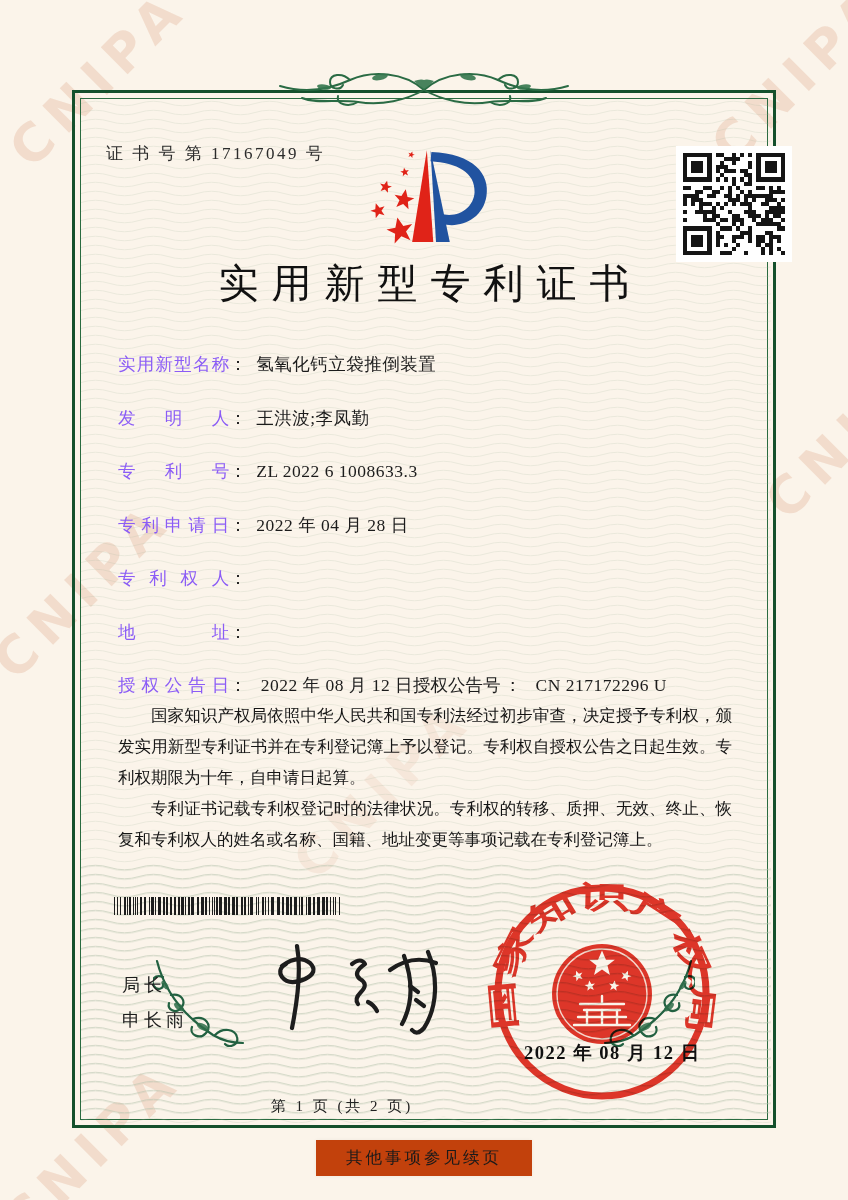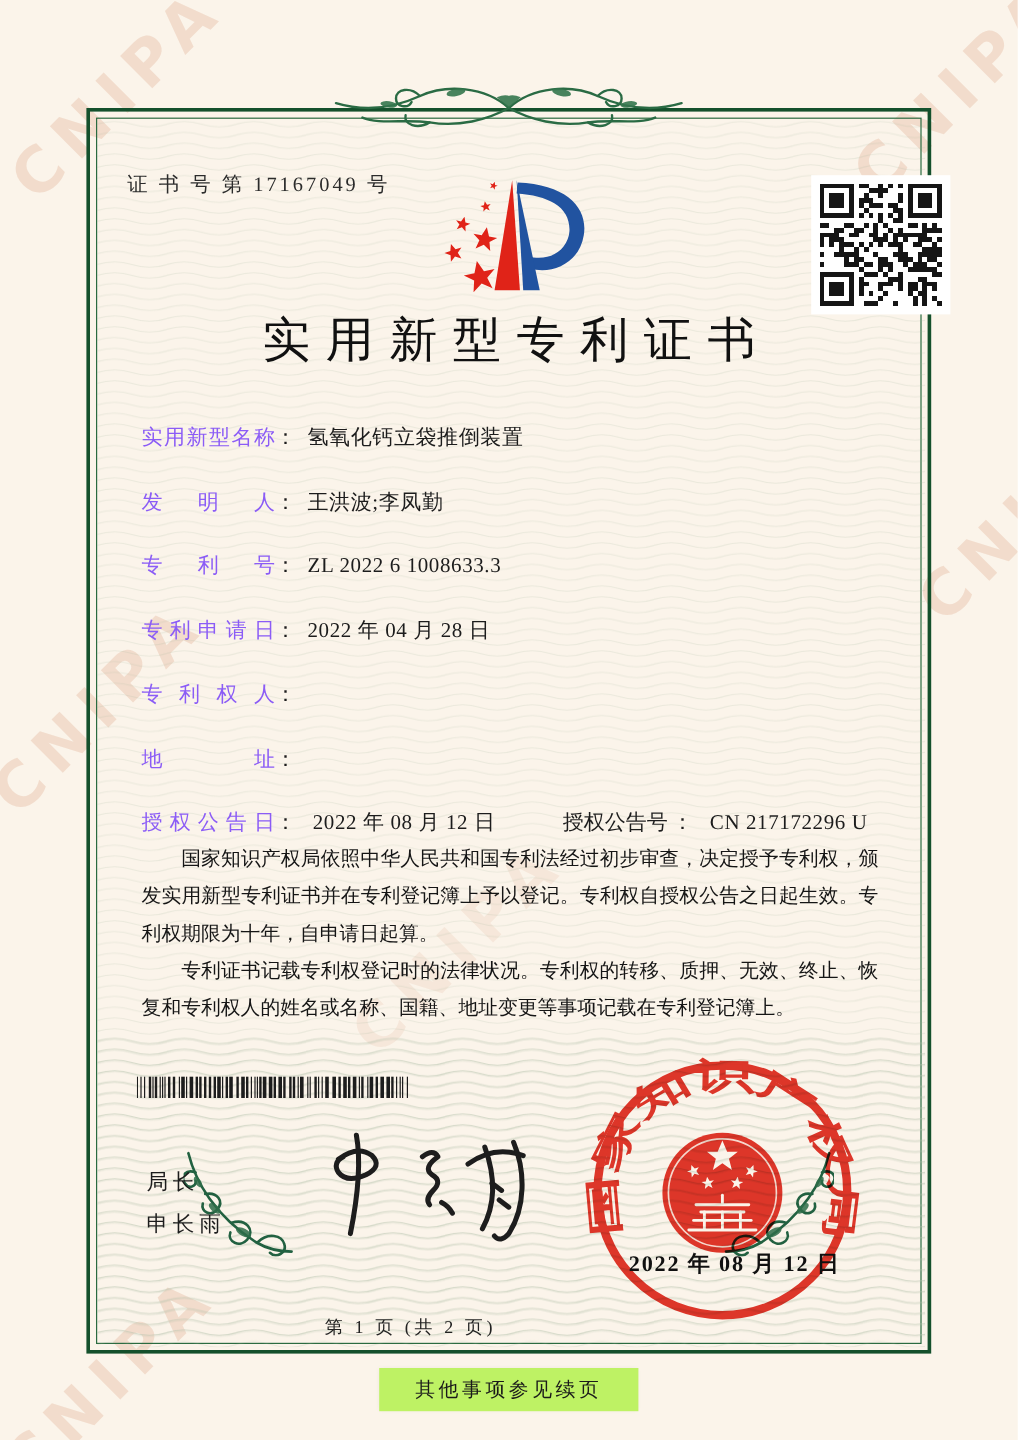--- a/index.html
+++ b/index.html
@@ -58,21 +58,21 @@
   
   .fields { position:absolute; left:118px; top:352px; width:614px; font-size:17.5px; }
   .frow { display:flex; align-items:baseline; margin-bottom:29.5px; white-space:nowrap; }
   .f-label {
     display:inline-block; width:6.35em;
     text-align:justify; text-align-last:justify;
     color:#8b5cf6;
   }
   .f-colon { margin-right:0.55em; }
   .f-value { letter-spacing:0.5px; }
-  .frow .second { margin-left:56px; }
+  .frow .second { }
   .frow .second .f-label2 { margin-right:0.2em; }
 
   
   .body-text {
     position:absolute; left:118px; top:700px; width:614px;
     font-size:16.5px; line-height:1.88; text-align:justify; color:#151515;
   }
   .body-text p { text-indent:2em; }
 
   
@@ -87,21 +87,21 @@
     position:absolute; left:524px; top:1040px; width:200px;
     font-size:18.5px; font-weight:600; letter-spacing:1.5px; color:#101010; z-index:5;
   }
 
   .page-indicator {
     position:absolute; left:0; top:1097px; width:684px; text-align:center;
     font-size:15px; letter-spacing:3px; color:#222;
   }
   .footer-note-box {
     position:absolute; left:50%; top:1140px; transform:translateX(-50%);
-    background:#bef264; padding:7px 30px; box-shadow:0 0 4px rgba(0,0,0,0.05);
+    background:#c2410c; padding:7px 30px; box-shadow:0 0 4px rgba(0,0,0,0.05);
   }
   .footer-note { font-size:16.5px; letter-spacing:3px; color:#1a1a1a; }
 
   .flourish-top { position:absolute; left:254px; top:60px; width:340px; height:62px; }
   .corner-orn { position:absolute; width:96px; height:96px; }
   .corner-br { right:78px; bottom:78px; }
   .corner-bl { left:78px; bottom:78px; transform:scaleX(-1); }
 </style>
 </head>
 <body>

